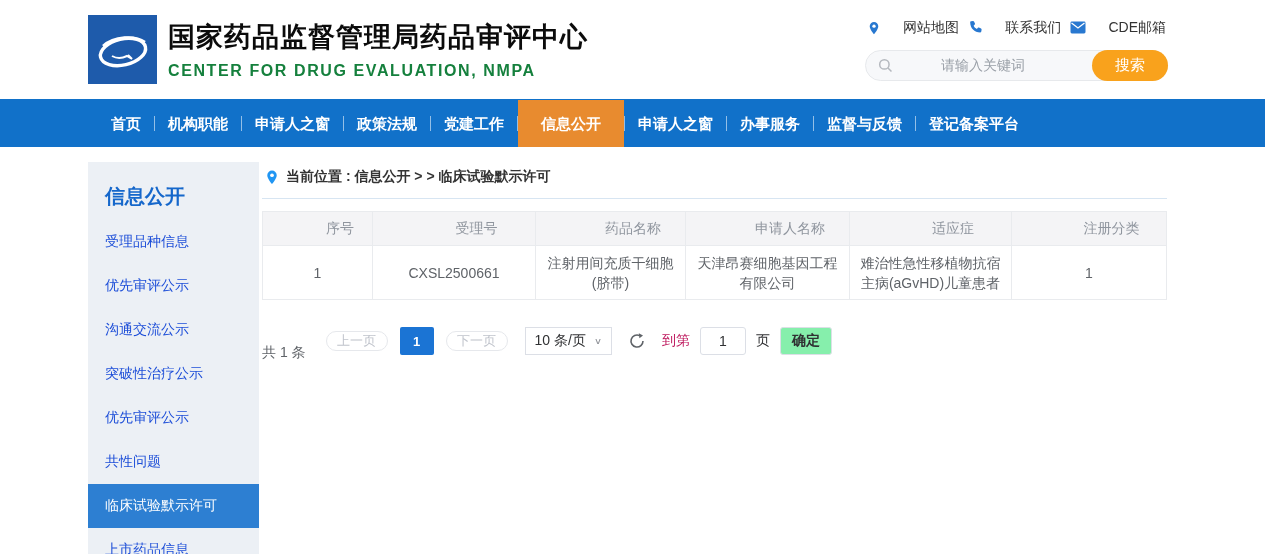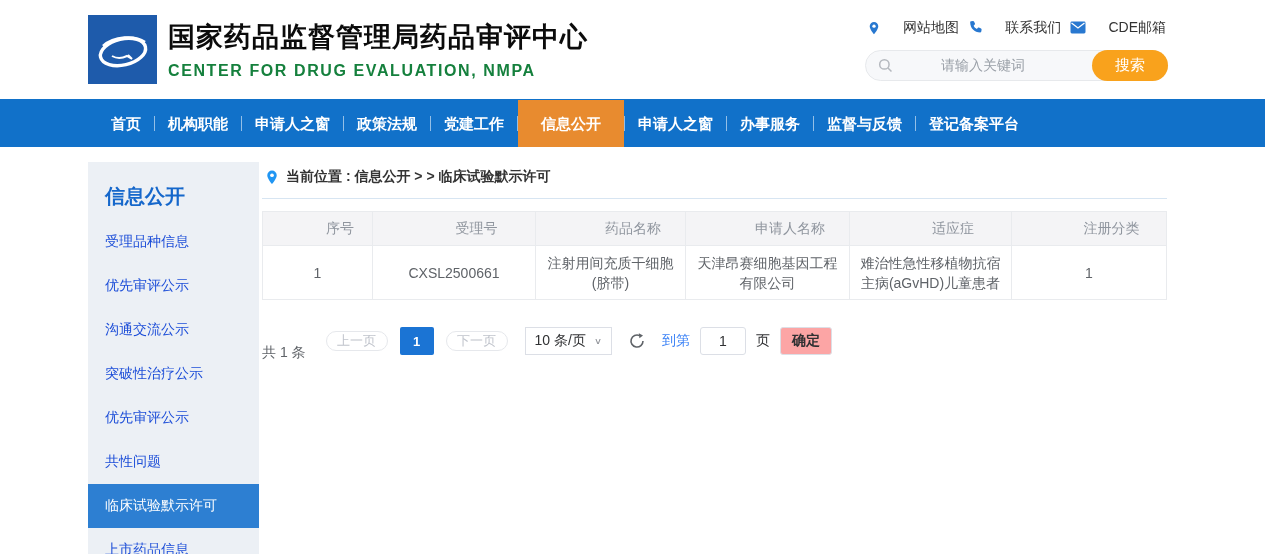--- a/index.html
+++ b/index.html
@@ -73,26 +73,26 @@
   .pg-total { margin-right: 12px; color: #5f6368; margin-top: 24px; }
   .pg-btn { min-width: 62px; height: 20px; margin: 0 8px; background: #fff; border: 1px solid #e6e8ec;
             border-radius: 10px; color: #c0c4cc; font-size: 13px; font-family: inherit; }
   .pg-page { min-width: 34px; height: 28px; margin: 0 4px; border: none; border-radius: 2px;
              background: #1b74d4; color: #fff; font-size: 13px; font-weight: bold; font-family: inherit; cursor: pointer; }
   .pg-size { height: 28px; margin-left: 9px; border: 1px solid #dcdfe6; border-radius: 0;
              background: #fff; display: flex; align-items: center; gap: 8px; padding: 0 9px;
              color: #303133; cursor: pointer; }
   .pg-size .chev { font-size: 11px; color: #909399; transform: scaleY(.8); }
   .pg-refresh { margin-left: 16px; cursor: pointer; display: flex; align-items: center; }
-  .pg-goto-label { margin-left: 16px; color: #3b82f6; }
+  .pg-goto-label { margin-left: 16px; color: #be185d; }
   .pg-goto-input { width: 46px; height: 28px; margin: 0 10px; border: 1px solid #dcdfe6;
                    border-radius: 3px; text-align: center; font-size: 14px; color: #303133;
                    font-family: inherit; outline: none; }
   .pg-unit { color: #303133; }
-  .pg-confirm { margin-left: 10px; height: 28px; padding: 0 11px; background: #fca5a5;
+  .pg-confirm { margin-left: 10px; height: 28px; padding: 0 11px; background: #86efac;
                 border: 1px solid #dcdfe6; border-radius: 3px; font-size: 14px; font-weight: bold;
                 color: #303133; cursor: pointer; font-family: Liberation Sans, sans-serif; }
 </style>
 </head>
 <body>
 
 <div class="header">
   <div class="brand">
     <span class="logo">
       <svg width="69" height="69" viewBox="0 0 69 69">

